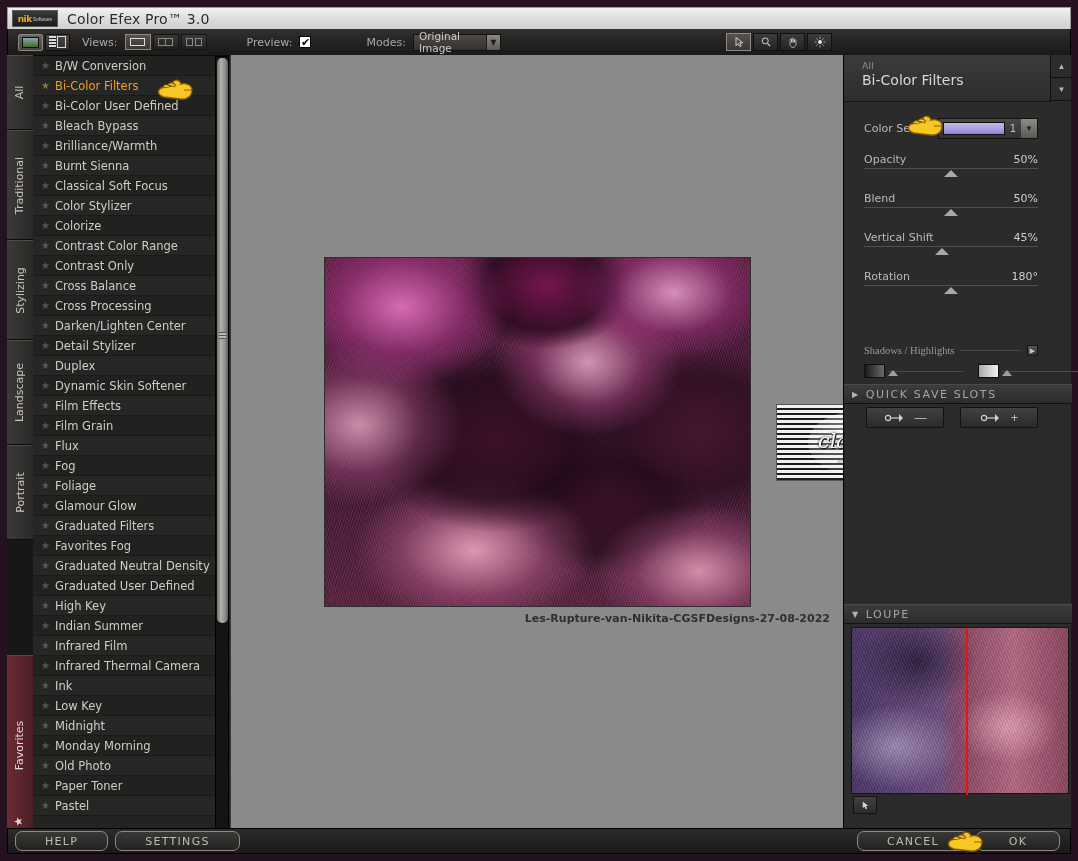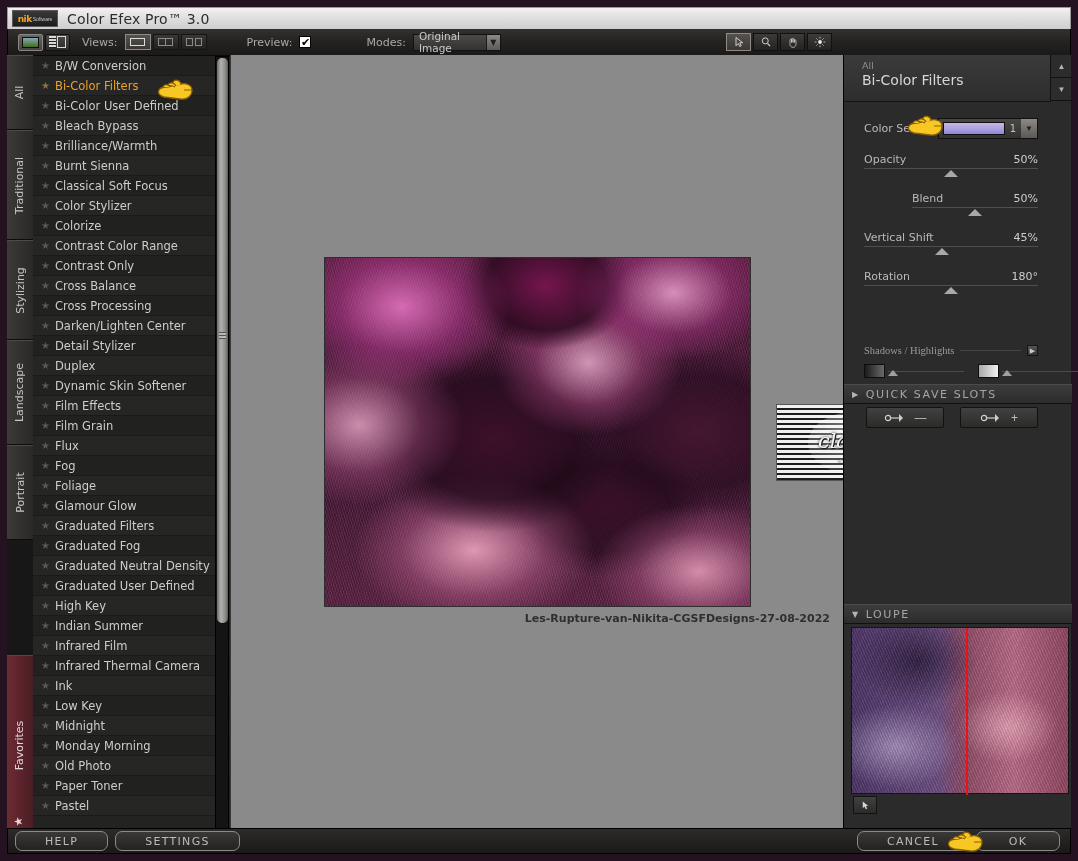--- a/index.html
+++ b/index.html
@@ -475,21 +475,21 @@
       <div class="filter-row">
         <span class="star">★</span>
         <span class="nm">Glamour Glow</span>
       </div>
       <div class="filter-row">
         <span class="star">★</span>
         <span class="nm">Graduated Filters</span>
       </div>
       <div class="filter-row">
         <span class="star">★</span>
-        <span class="nm">Graduated Fog</span>
+        <span class="nm">Favorites Fog</span>
       </div>
       <div class="filter-row">
         <span class="star">★</span>
         <span class="nm">Graduated Neutral Density</span>
       </div>
       <div class="filter-row">
         <span class="star">★</span>
         <span class="nm">Graduated User Defined</span>
       </div>
       <div class="filter-row">
@@ -577,21 +577,21 @@
         <div style="margin-bottom: 12px;">
           <div class="ctl-row">
             <span class="lbl">Opacity</span>
             <span class="val">50%</span>
           </div>
           <div class="track"></div>
           <div style="position:relative;height:8px;margin:0 13px 0 20px;">
             <span class="sl-handle" style="position:absolute;left:50%;margin-left:-7px;"></span>
           </div>
         </div>
-        <div style="margin-bottom: 12px; padding-left: 48px;">
+        <div style="margin-bottom: 12px;">
           <div class="ctl-row">
             <span class="lbl">Blend</span>
             <span class="val">50%</span>
           </div>
           <div class="track"></div>
           <div style="position:relative;height:8px;margin:0 13px 0 20px;">
             <span class="sl-handle" style="position:absolute;left:50%;margin-left:-7px;"></span>
           </div>
         </div>
         <div style="margin-bottom: 12px;">

